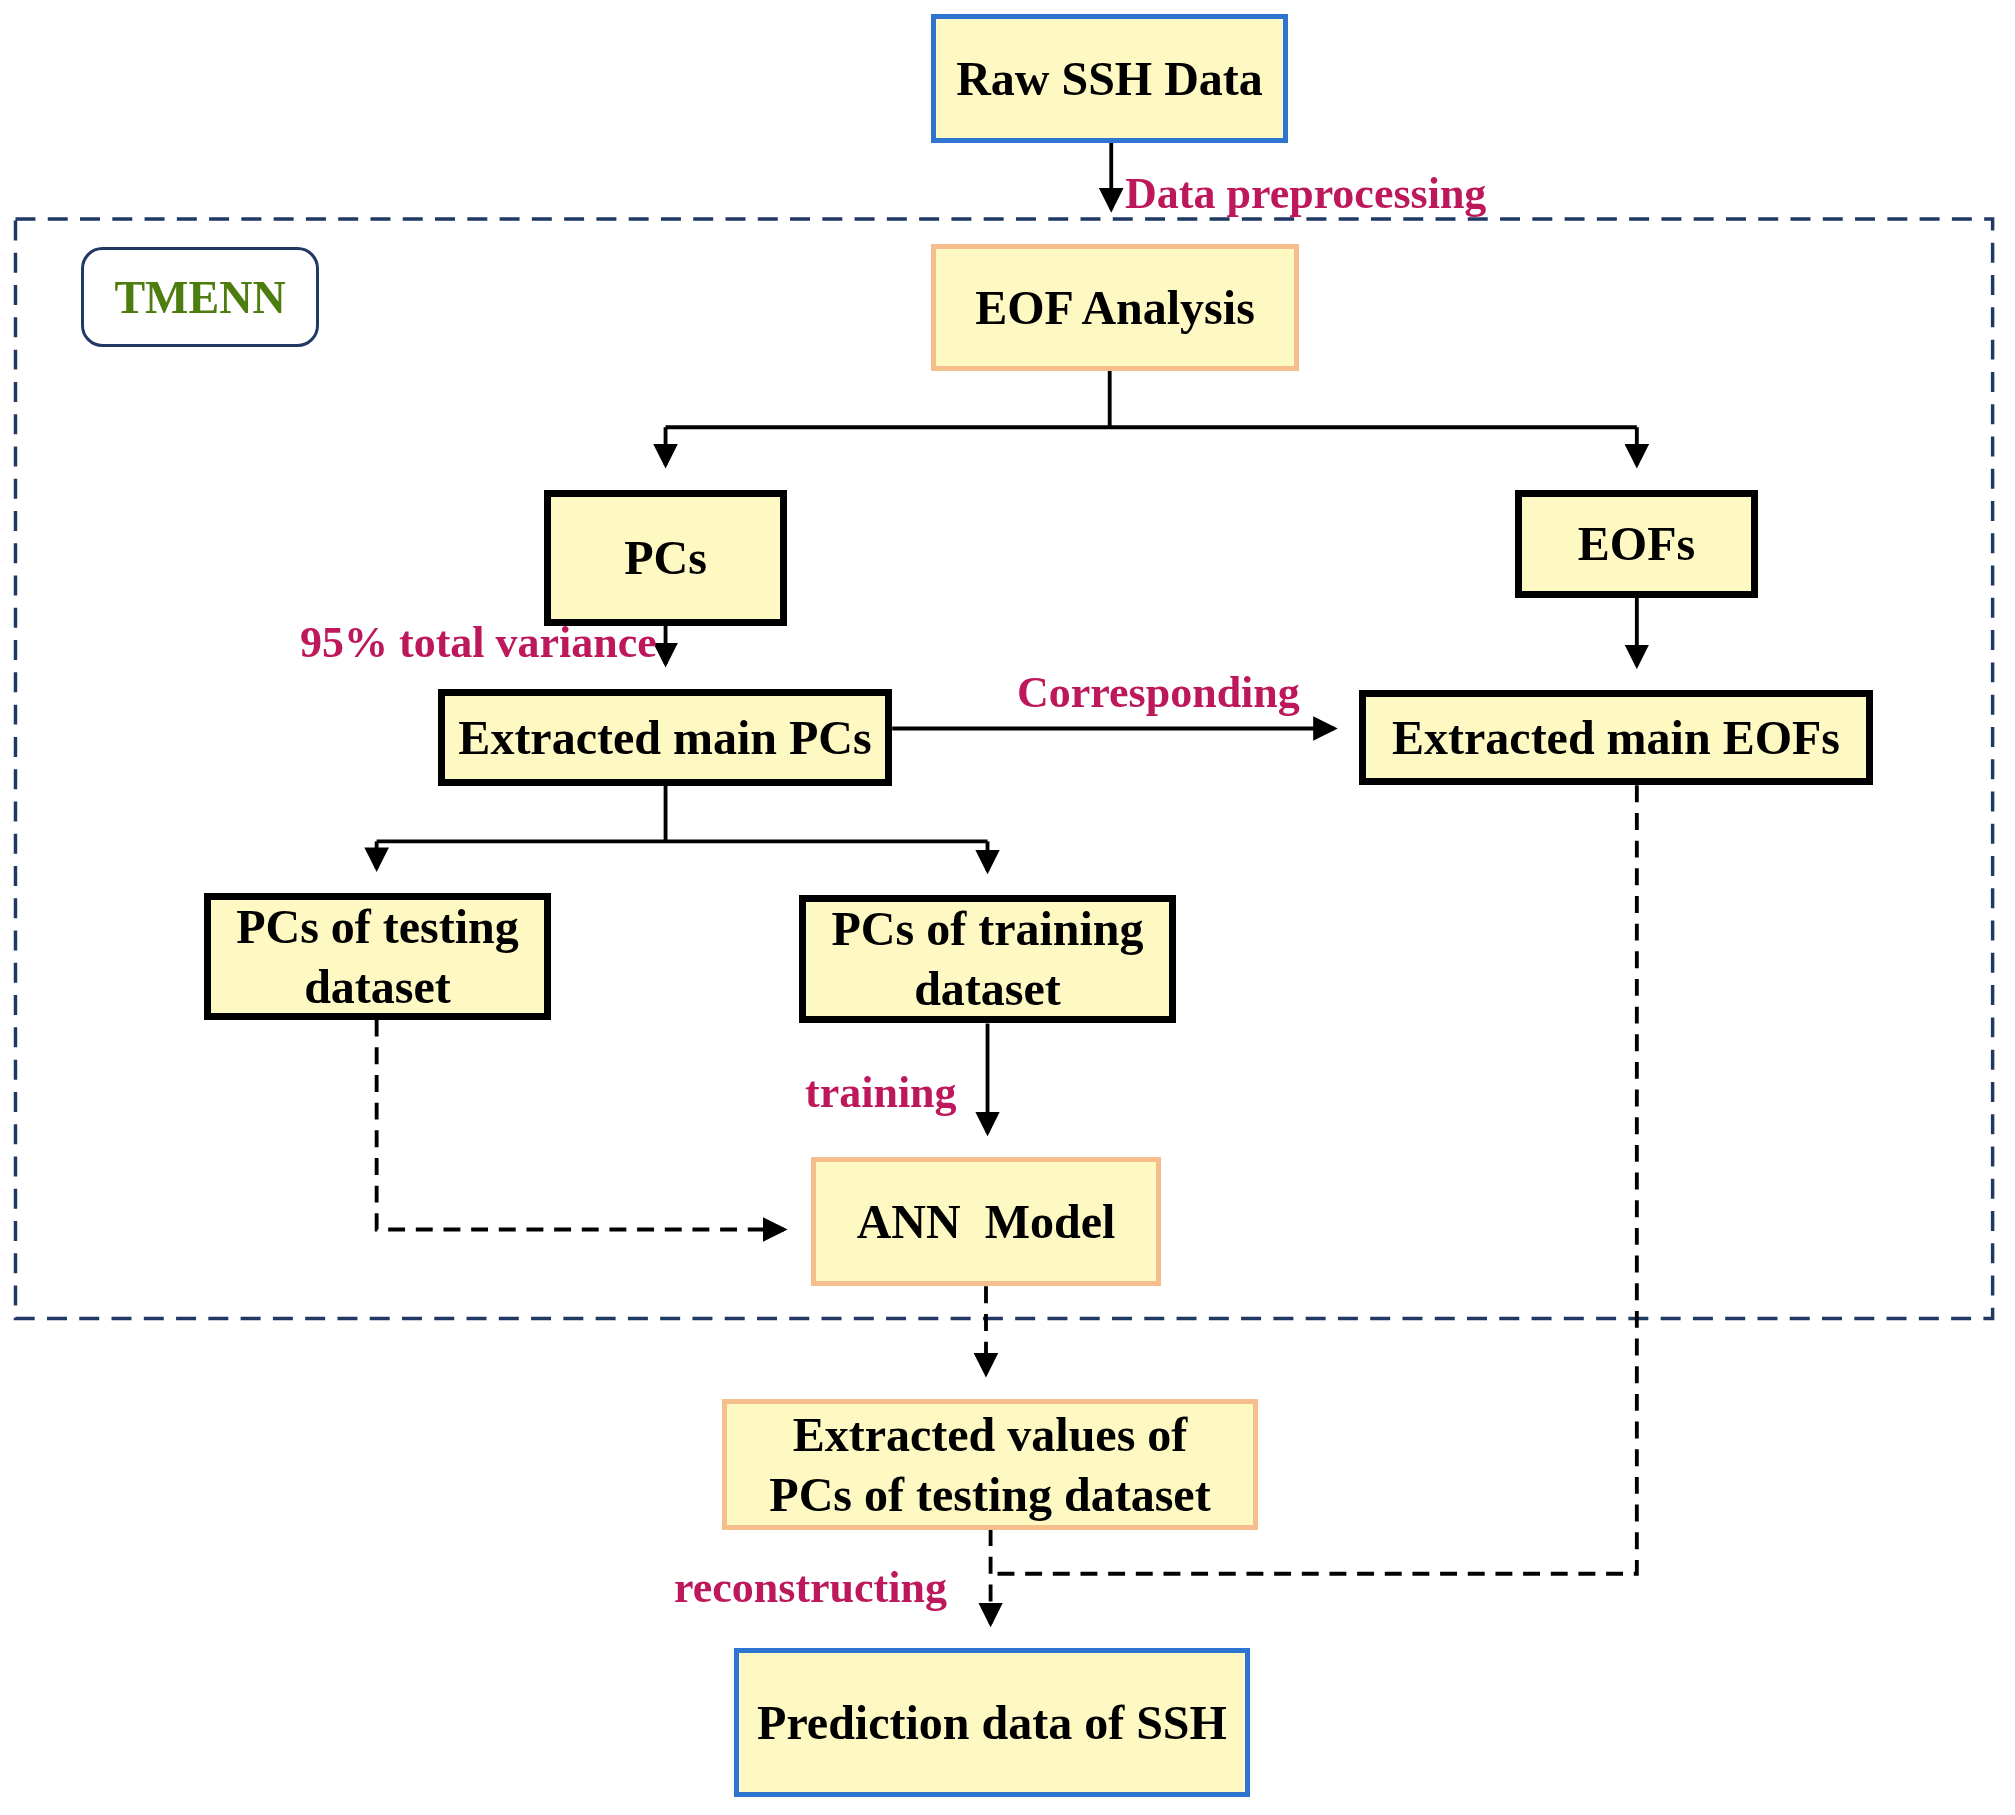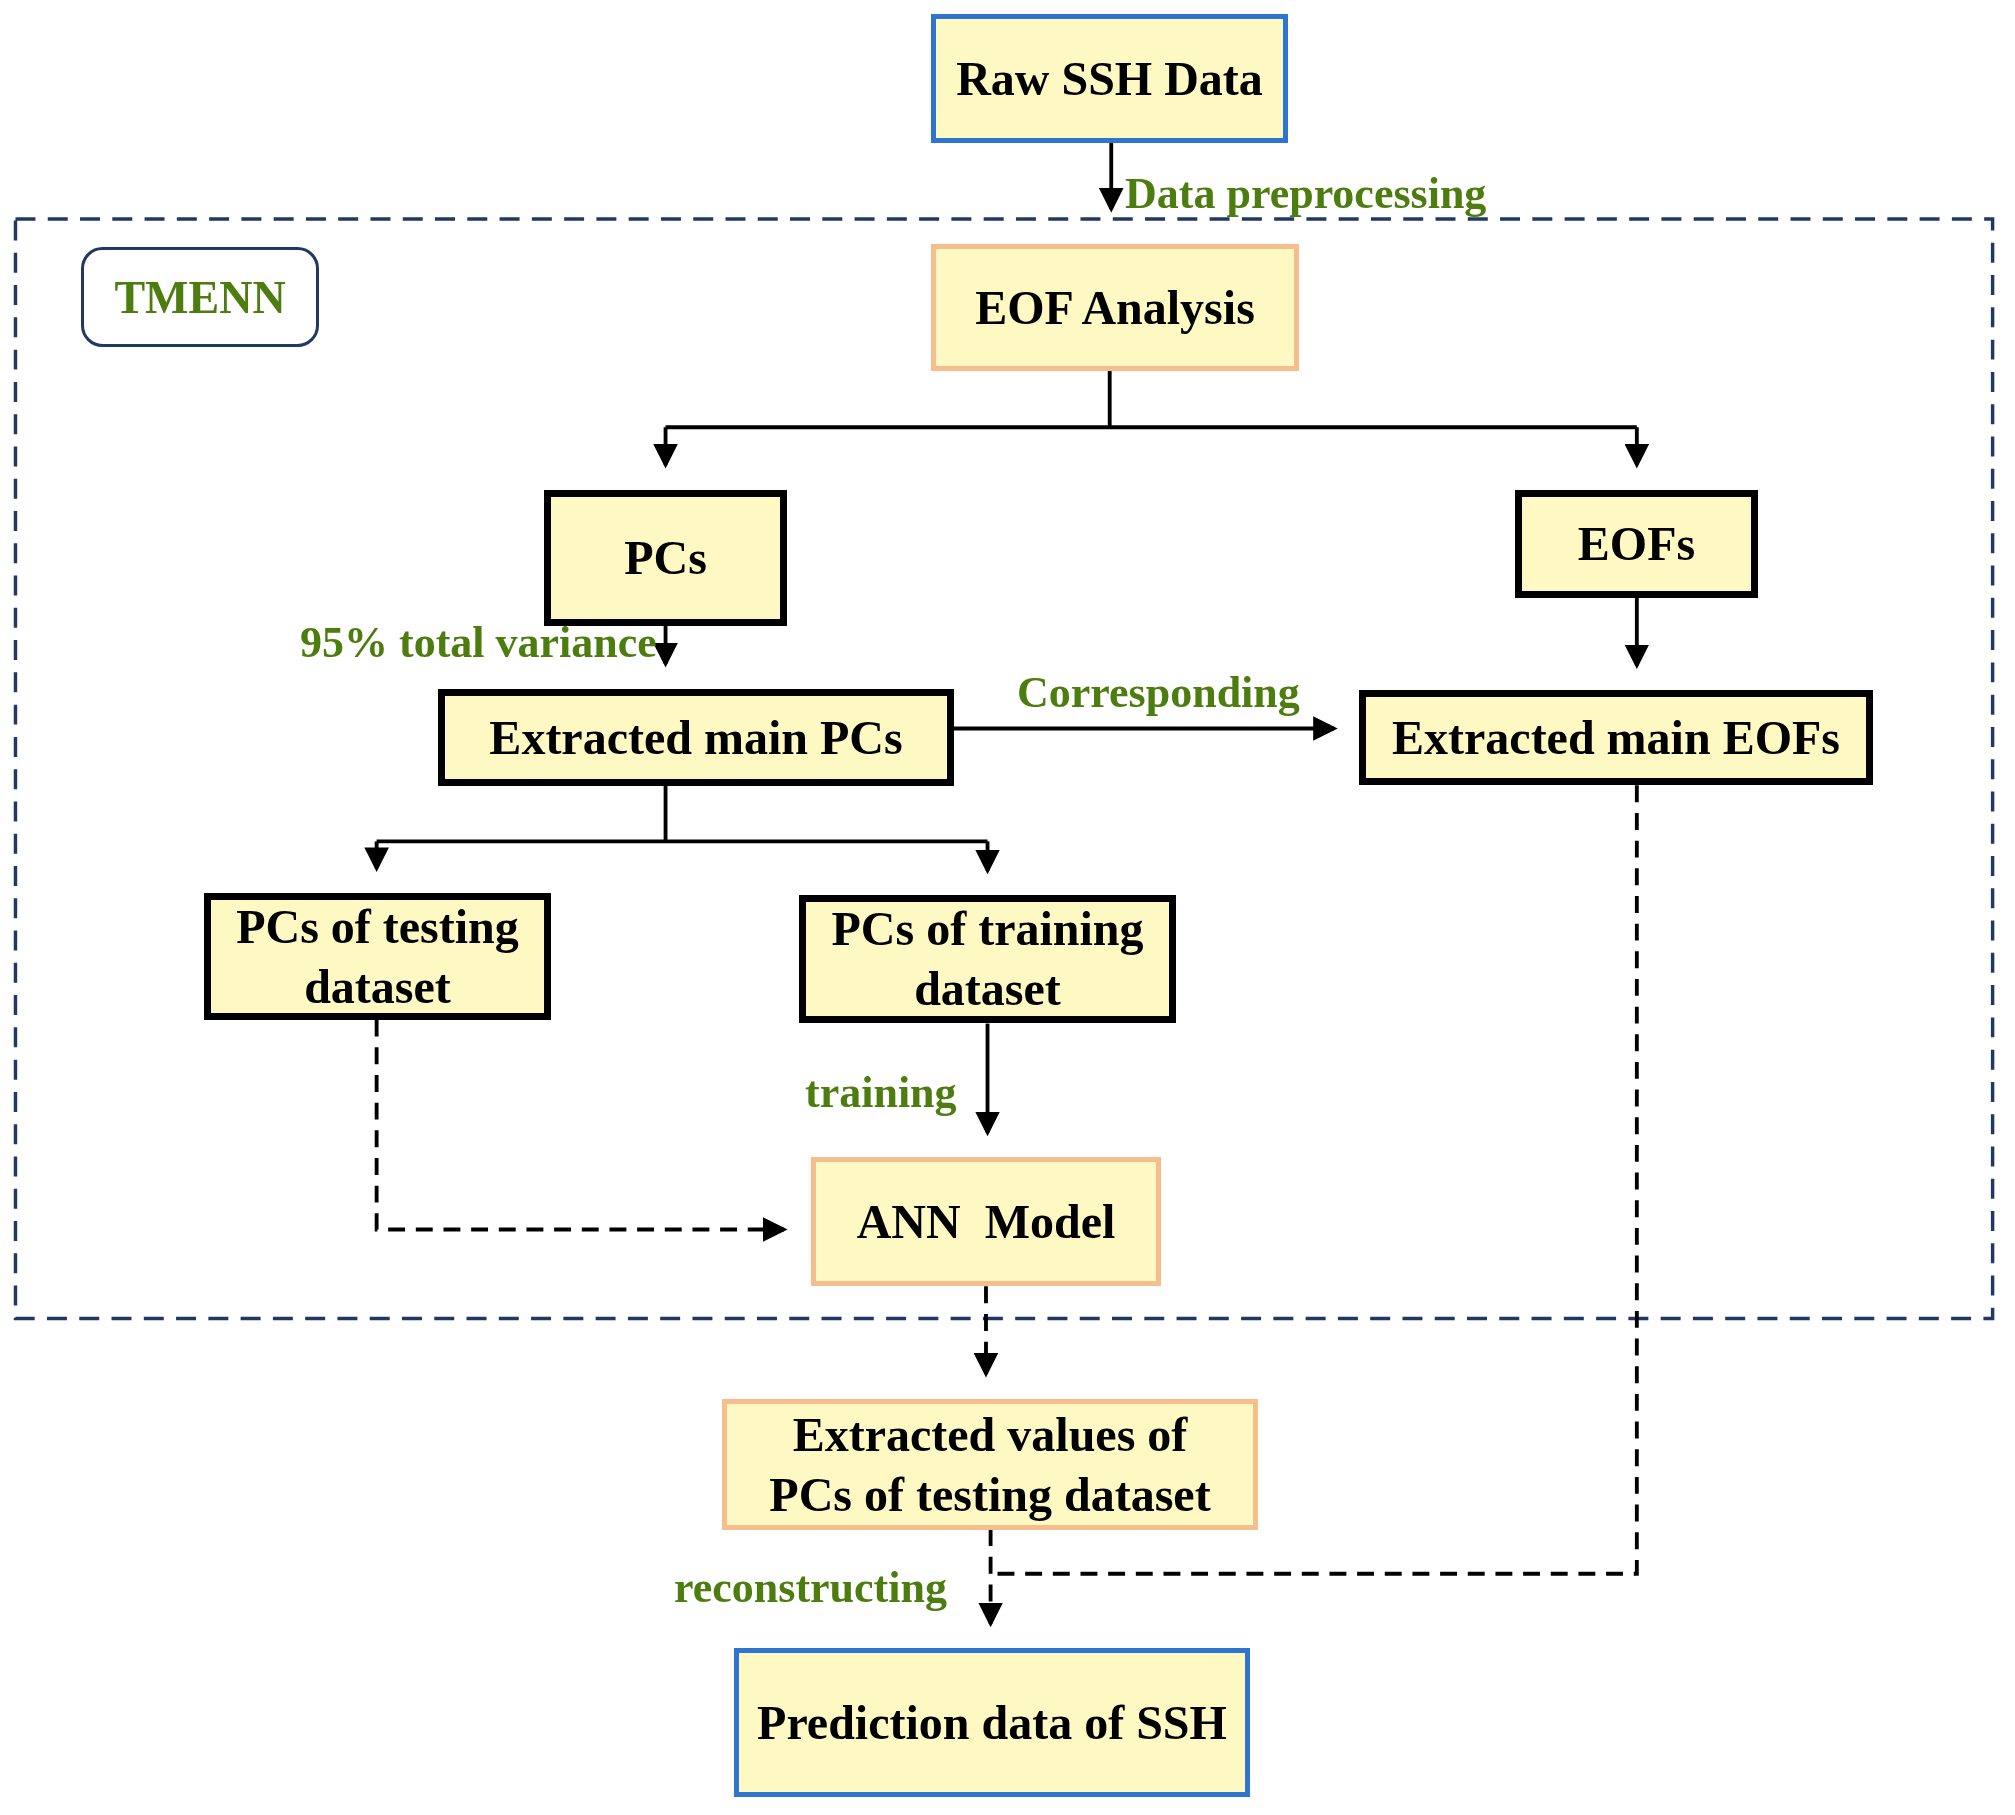--- a/index.html
+++ b/index.html
@@ -28,30 +28,30 @@
   .two-line{font-size:45px;}
   .badge{
     position:absolute;
     display:flex;align-items:center;justify-content:center;
     border:3.8px solid #1F3864;border-radius:21.5px;
     background:#ffffff;box-sizing:border-box;
     color:#4d7c0f;font-weight:bold;font-size:46px;
   }
   .elabel{
     position:absolute;
-    color:#4d7c0f;font-weight:bold;font-size:44px;
+    color:#be185d;font-weight:bold;font-size:44px;
     white-space:nowrap;
   }
   .pre{white-space:pre;}
   
   #box-raw-ssh          {left:931px;top:14px;  width:357px;height:129px;}
   #box-eof-analysis     {left:931px;top:244px; width:368px;height:127px;}
   #box-pcs              {left:544px; top:490px; width:243px;height:136px;}
   #box-eofs             {left:1515px;top:490px; width:243px;height:108px;}
-  #box-extracted-pcs    {left:438px; top:689px; width:516px;height:97px;}
+  #box-extracted-pcs    {left:438px; top:689px; width:454px;height:97px;}
   #box-extracted-eofs   {left:1359px;top:690px; width:514px;height:95px;}
   #box-pcs-testing      {left:204px; top:893px;width:347px;height:127px;}
   #box-pcs-training     {left:799px;top:895px;width:377px;height:128px;}
   #box-ann-model        {left:811px;top:1157px;width:350px;height:129px;}
   #box-prediction-values{left:722px; top:1399px;width:536px;height:131px;}
   #box-prediction-ssh   {left:734px; top:1648px;width:516px;height:149px;}
   #tmenn-badge          {left:81px; top:247px; width:238px;height:100px;}
   #label-data-preprocessing{left:1125px;top:168px;}
   #label-total-variance    {left:300px; top:617px;}
   #label-corresponding     {left:1017px;top:667px;}

